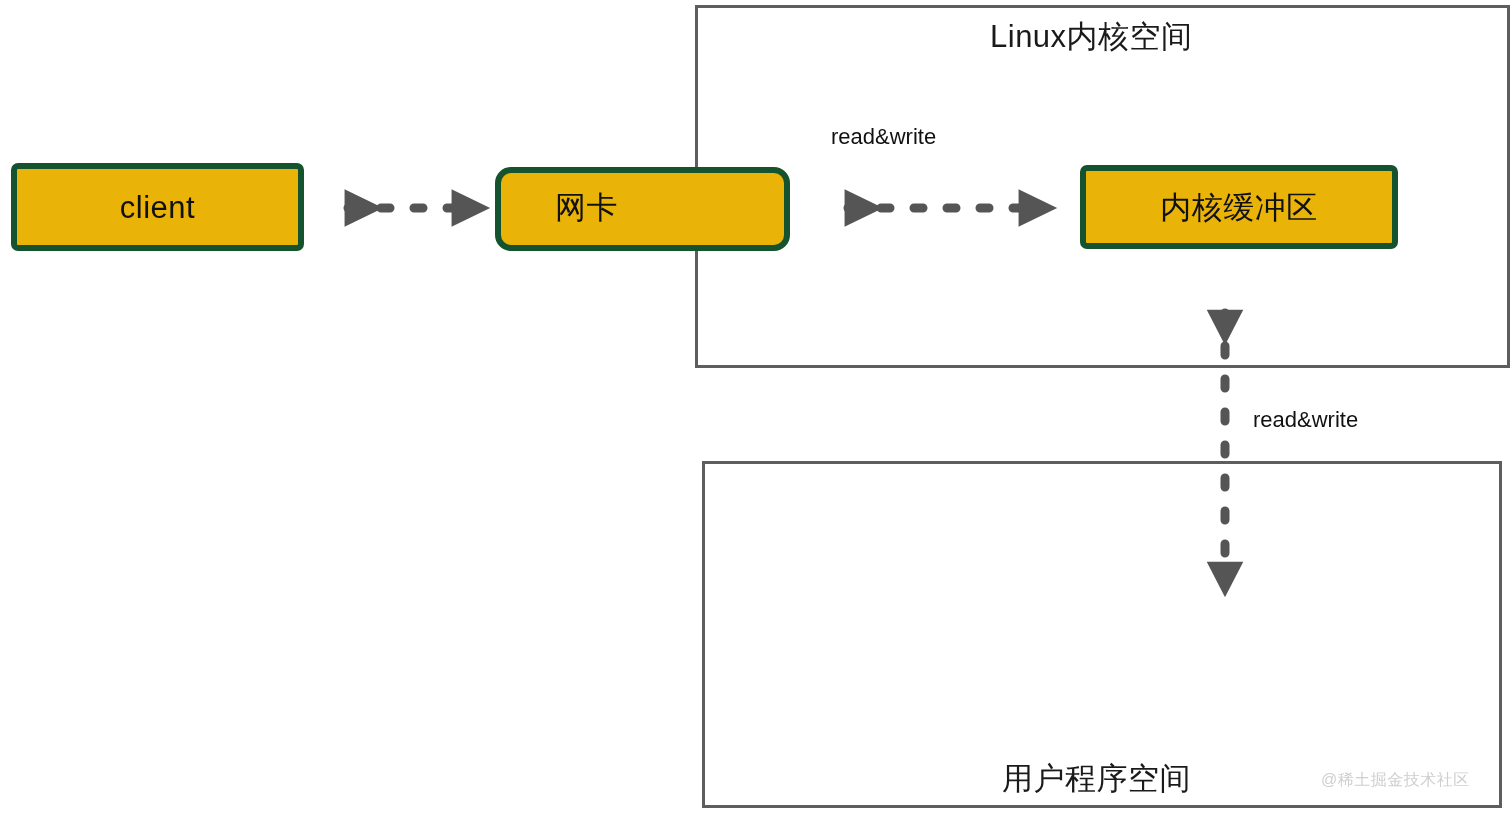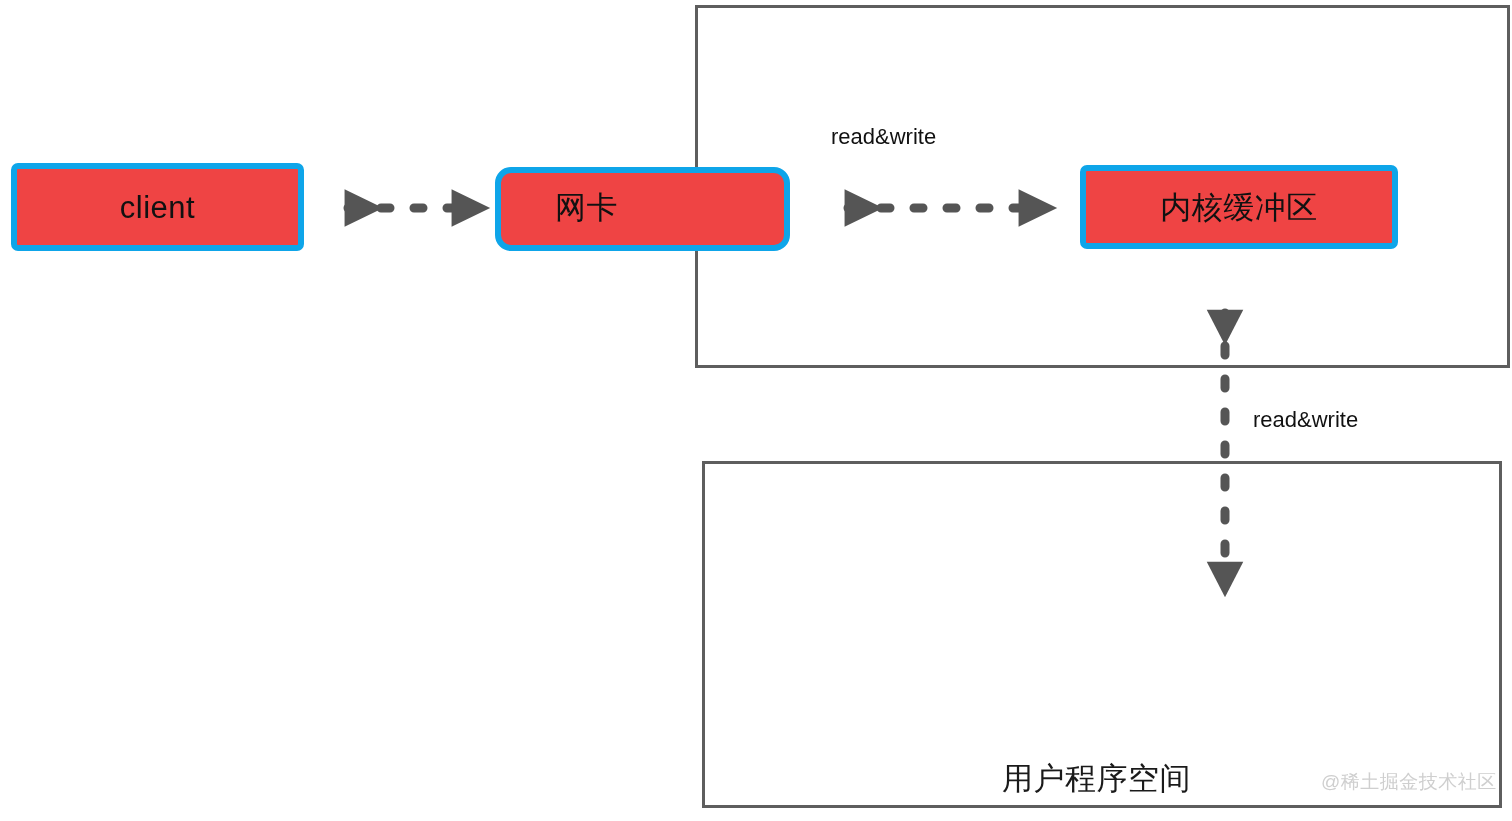--- a/index.html
+++ b/index.html
@@ -29,22 +29,22 @@
     font-size: 31px;
     line-height: 1;
     white-space: nowrap;
     letter-spacing: 0.5px;
   }
 
   
   .node {
     position: absolute;
     box-sizing: border-box;
-    background: #ef4444;
-    border: 6px solid #0ea5e9;
+    background: #eab308;
+    border: 6px solid #14532d;
     border-radius: 7px;
     display: flex;
     align-items: center;
     justify-content: center;
     color: #111111;
     font-size: 31px;
     line-height: 1;
     letter-spacing: 0.5px;
   }
   .node.thin-radius { border-radius: 16px; font-family: Liberation Mono, monospace; }
@@ -69,32 +69,33 @@
     color: #111111;
     font-size: 22px;
     line-height: 1;
     white-space: nowrap;
   }
 
   
   .watermark {
     position: absolute;
     color: #cfcfcf;
-    font-size: 19px;
+    font-size: 16px;
     line-height: 1;
     white-space: nowrap;
     letter-spacing: 0.5px;
   }
 </style>
 </head>
 <body>
 
 <div id="canvas">
 
   <div class="region" id="region-kernel" style="left:695px; top:5px; width:815px; height:363px;"></div>
+  <div class="region-label" style="left:990px; top:21px;">Linux内核空间</div>
 
   <div class="region" id="region-user" style="left:702px; top:461px; width:800px; height:347px;"></div>
   <div class="region-label" style="left:1002px; top:763px;text-align:center;">用户程序空间</div>
 
   <svg id="arrows" viewBox="0 0 1512 821">
     <defs>
       <marker id="ah-left" viewBox="0 0 12 12" refX="10.5" refY="6" markerWidth="4.6" markerHeight="4.6" orient="auto-start-reverse" markerUnits="strokeWidth">
         <path d="M 11.5 0.6 L 0.3 6 L 11.5 11.4 Z" fill="#555555"></path>
       </marker>
       <marker id="ah-right" viewBox="0 0 12 12" refX="1.5" refY="6" markerWidth="4.6" markerHeight="4.6" orient="auto" markerUnits="strokeWidth">

